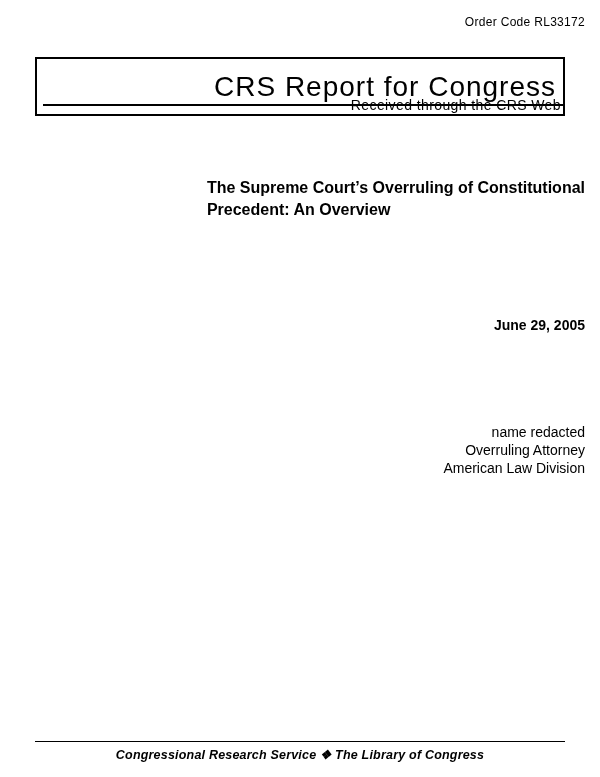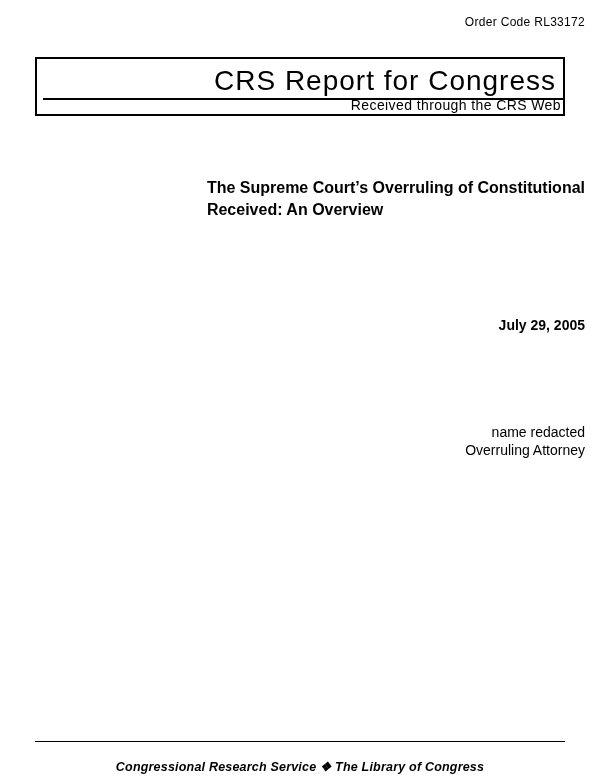--- a/index.html
+++ b/index.html
@@ -28,21 +28,21 @@
     position: absolute;
     left: 35px;
     top: 57px;
     width: 530px;
     height: 59px;
     border: 2px solid #000000;
     box-sizing: border-box;
   }
   .header-title {
     position: absolute;
-    top: 4px;
+    top: 10px;
     left: 6px;
     right: 0;
     height: 35px;
     border-bottom: 2px solid #000000;
     text-align: right;
     font-size: 28px;
     line-height: 36px;
     letter-spacing: 1px;
     padding-right: 7px;
     white-space: nowrap;
@@ -87,21 +87,21 @@
     left: 35px;
     top: 741px;
     width: 530px;
     text-align: center;
   }
   .footer-rule {
     border-top: 1.5px solid #000000;
     height: 0;
   }
   .footer-text {
-    margin-top: 17px;
+    margin-top: 5px;
     font-size: 12.5px;
     font-weight: bold;
     font-style: italic;
     letter-spacing: 0.2px;
     white-space: nowrap;
   }
 </style>
 </head>
 <body>
 
@@ -109,28 +109,29 @@
 
   <div class="order-code">Order Code RL33172</div>
 
   <div class="header-box">
     <div class="header-title">CRS Report for Congress</div>
     <div class="header-subtitle">Received through the CRS Web</div>
   </div>
 
   <div class="report-title">
     <div>The Supreme Court’s Overruling of Constitutional</div>
-    <div>Received: An Overview</div>
+    <div>Precedent: An Overview</div>
   </div>
 
-  <div class="report-date">July 29, 2005</div>
+  <div class="report-date">June 29, 2005</div>
 
   <div class="author-block">
     <div>name redacted</div>
     <div>Overruling Attorney</div>
+    <div>American Law Division</div>
   </div>
 
   <div class="footer">
     <div class="footer-rule"></div>
     <div class="footer-text">Congressional Research Service ❖ The Library of Congress</div>
   </div>
 
 </div>
 
 </body></html>

